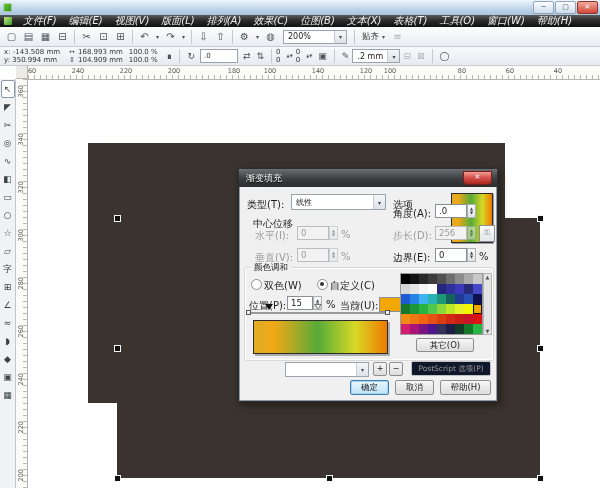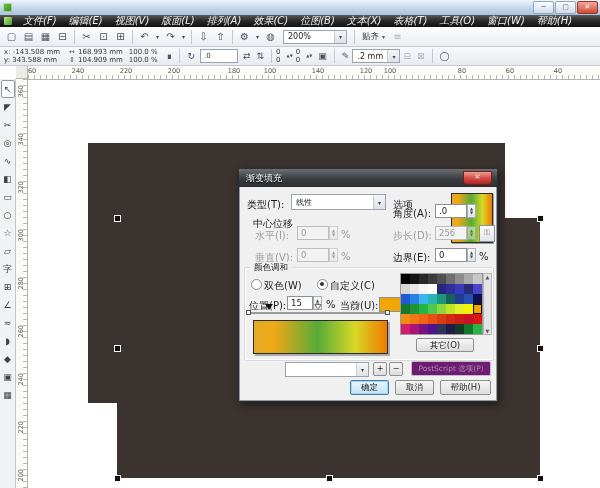--- a/index.html
+++ b/index.html
@@ -103,21 +103,21 @@
   .pal-cell{position:relative;}
   .pal-cell.sel{outline:1.5px solid #111;outline-offset:-1px;z-index:2;}
   #pal-scroll{position:absolute;left:244px;top:104px;width:9px;height:62px;background:#e3e3e3;
     border:1px solid #b5b5b5;box-sizing:border-box;font-size:5px;color:#555;
     display:flex;flex-direction:column;justify-content:space-between;align-items:center;}
   #others-btn{position:absolute;left:177px;top:169px;width:58px;height:14px;}
   .btn{background:linear-gradient(#f6f6f6,#dddddd);border:1px solid #8e8e8e;border-radius:2px;
     font-size:8.5px;text-align:center;line-height:13px;color:#1d1d1d;box-sizing:border-box;}
   .btn.default{background:linear-gradient(#e9f6fd,#bfe4f8);border-color:#3c7fb1;
     box-shadow:0 0 0 1px #a8d4ef inset;}
-  .btn.disabled{color:#9b9b9b;background:#701a75;border-color:#c0c0c0;}
+  .btn.disabled{color:#9b9b9b;background:#0f172a;border-color:#c0c0c0;}
   #marker-track{position:absolute;left:9px;top:143px;width:140px;height:2px;background:#9a9a9a;}
   .end-sq{position:absolute;top:-2px;width:5px;height:5px;background:#f2f2f2;border:1px solid #555;box-sizing:border-box;}
   .tri{position:absolute;top:2px;width:0;height:0;border-left:4px solid transparent;
     border-right:4px solid transparent;border-top:6px solid #111;transform:translateX(-50%);}
   .tri.hollow{border-top-color:#777;}
   .tri.hollow::after{content:"";position:absolute;left:-2.5px;top:-5.5px;width:0;height:0;
     border-left:2.5px solid transparent;border-right:2.5px solid transparent;border-top:4px solid #f0f0f0;}
   #grad-bar{position:absolute;left:14px;top:151px;width:133px;height:32px;border:1px solid #2b2b2b;
     box-shadow:2px 2px 0 #a9adb2;}
   #presets-combo{position:absolute;left:46px;top:193px;width:84px;}
@@ -188,21 +188,21 @@
     <div id="snap-drop">
       <span>贴齐</span>
       <span class="caret">▾</span>
     </div>
     <div class="tb-icon dim">≡</div>
   </div>
 
   <div id="propbar">
     <div class="pb-block">
       <span><span>x:</span> <span>-143.508 mm</span></span>
-      <span><span>y:</span> <span>343.588 mm</span></span>
+      <span><span>y:</span> <span>350.994 mm</span></span>
     </div>
     <div class="pb-block">
       <span><span class="pb-icon" style="font-size:7px">↔</span><span>168.993 mm</span></span>
       <span><span class="pb-icon" style="font-size:7px">⇕</span><span>104.909 mm</span></span>
     </div>
     <div class="pb-block">
       <span><span>100.0</span> <span>%</span></span>
       <span><span>100.0</span> <span>%</span></span>
     </div>
     <span class="pb-icon">∎</span>

